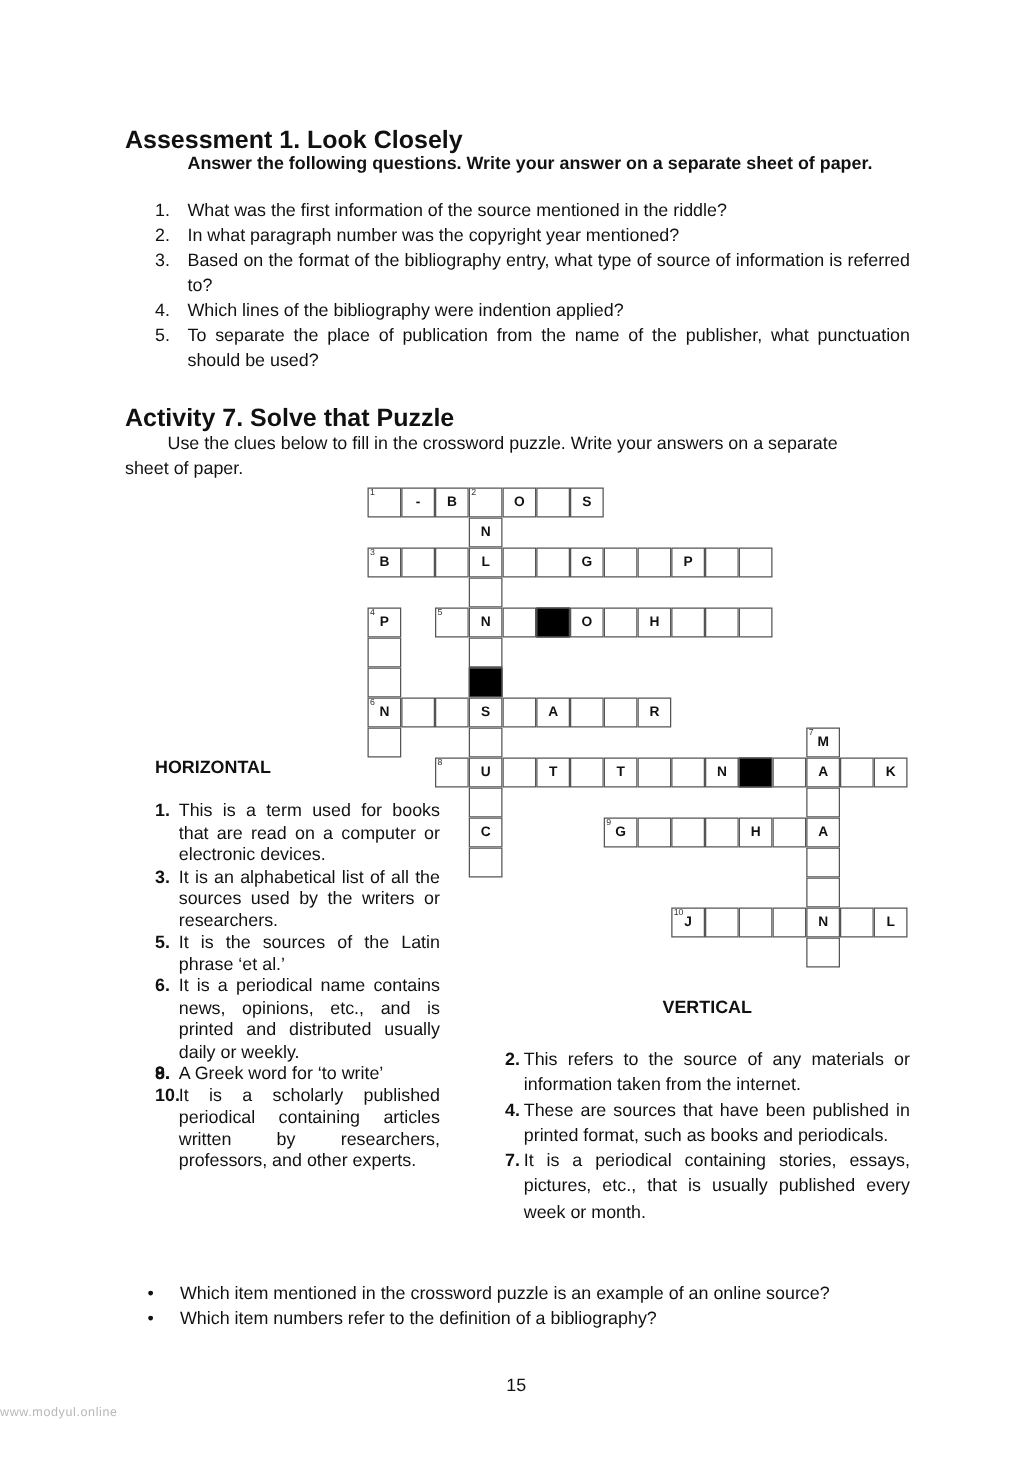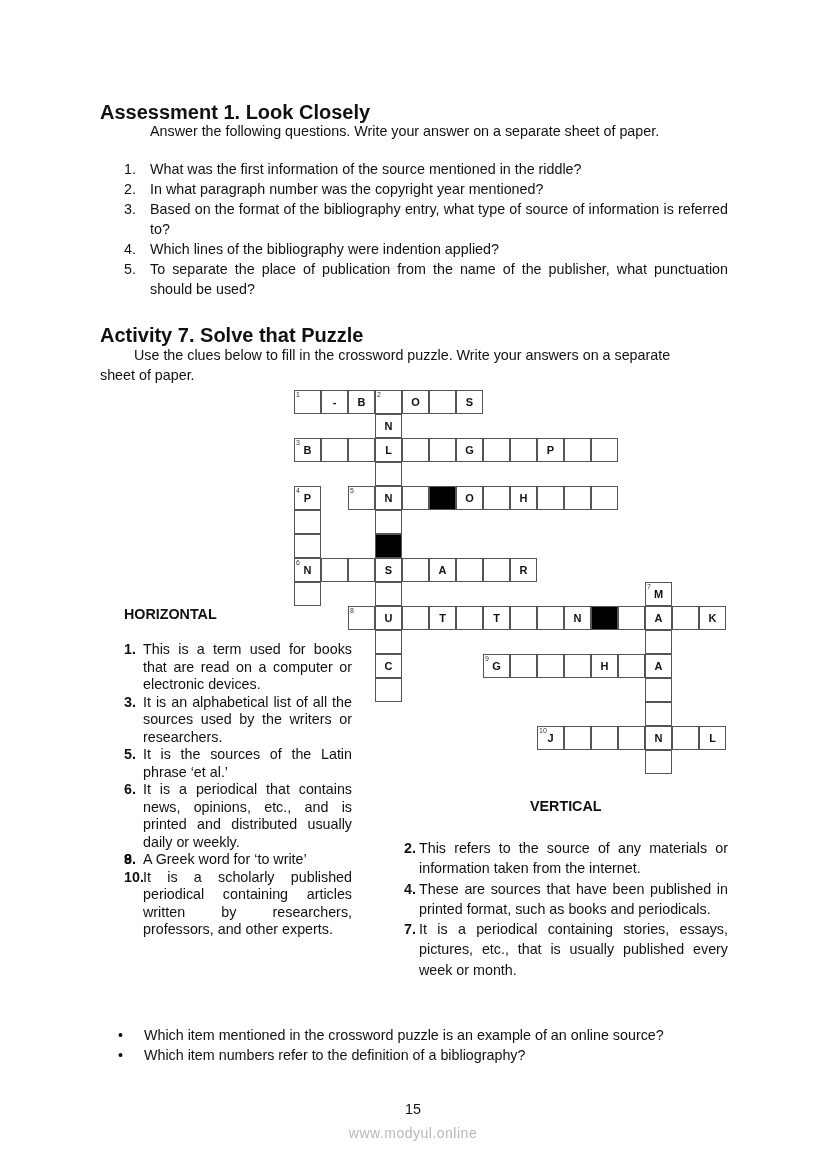--- a/index.html
+++ b/index.html
@@ -19,27 +19,27 @@
     .cell .cnum { position: absolute; left: 1px; top: 0px; font-size: 7px; font-weight: normal; color: #333; line-height: 8px; }
     .clue-title { font-weight: bold; font-size: 14.3px; }
     .clues { position: absolute; margin: 0; padding: 0; list-style: none; }
     .clues li { position: relative; padding-left: 19px; font-size: 14.3px; line-height: 17.5px; text-align: justify; text-align-last: left; }
     .clues li .cn { position: absolute; left: 0; top: 0; font-weight: bold; }
     .clues.vert li { line-height: 20.3px; }
     .bullets { position: absolute; left: 118px; top: 1025px; margin: 0; padding: 0; list-style: none; }
     .bullets li { position: relative; padding-left: 26px; font-size: 14.3px; line-height: 20px; }
     .bullets li .dot { position: absolute; left: 0; top: 0; }
     .pagenum { position: absolute; left: 0; width: 826px; top: 1101px; text-align: center; font-size: 14.3px; }
-    .watermark { position: absolute; left: 0; width: 826px; top: 1125px; text-align: center; font-size: 14px; color: #b8b8b8; letter-spacing: 0.5px; }
+    .watermark { position: absolute; left: 0; width: 826px; top: 1125px; font-size: 10px; color: #b8b8b8; letter-spacing: 0.5px; }
   </style>
 </head>
 <body>
 
 <div class="abs h1" style="left:100px; top:101px;">Assessment 1. Look Closely</div>
-<div class="abs p" style="left:150px; top:121px;">Answer the following questions. Write your answer on a separate sheet of paper.</div>
+<div class="abs p" style="left:150px; top:121px;font-weight:bold;">Answer the following questions. Write your answer on a separate sheet of paper.</div>
 
 <ol class="qlist" style="top:159px;">
   <li><span class="num">1.</span><span>What was the first information of the source mentioned in the riddle?</span></li>
   <li><span class="num">2.</span><span>In what paragraph number was the copyright year mentioned?</span></li>
   <li><span class="num">3.</span><span>Based on the format of the bibliography entry, what type of source of information is referred to?</span></li>
   <li><span class="num">4.</span><span>Which lines of the bibliography were indention applied?</span></li>
   <li><span class="num">5.</span><span>To separate the place of publication from the name of the publisher, what punctuation should be used?</span></li>
 </ol>
 
 <div class="abs h1" style="left:100px; top:324px;">Activity 7. Solve that Puzzle</div>
@@ -206,21 +206,21 @@
       <span>L</span>
     </div>
     <div class="cell" style="left: 645px; top: 750px;"></div>
   </div>
 
 <div class="abs clue-title" style="left:124px; top:606px;">HORIZONTAL</div>
 <ol class="clues" style="left:124px; top:641px; width:228px;">
   <li><span class="cn">1.</span><span>This is a term used for books that are read on a computer or electronic devices.</span></li>
   <li><span class="cn">3.</span><span>It is an alphabetical list of all the sources used by the writers or researchers.</span></li>
   <li><span class="cn">5.</span><span>It is the sources of the Latin phrase ‘et al.’</span></li>
-  <li><span class="cn">6.</span><span>It is a periodical that contains news, opinions, etc., and is printed and distributed usually daily or weekly.</span></li>
+  <li><span class="cn">6.</span><span>It is a periodical name contains news, opinions, etc., and is printed and distributed usually daily or weekly.</span></li>
   <li><span class="cn">8.</span></li>
   <li><span class="cn">9.</span><span>A Greek word for ‘to write’</span></li>
   <li><span class="cn">10.</span><span>It is a scholarly published periodical containing articles written by researchers, professors, and other experts.</span></li>
 </ol>
 
 <div class="abs clue-title" style="left:530px; top:798px;">VERTICAL</div>
 <ol class="clues vert" style="left:404px; top:838px; width:324px;">
   <li style="padding-left:15px;"><span class="cn">2.</span><span>This refers to the source of any materials or information taken from the internet.</span></li>
   <li style="padding-left:15px;"><span class="cn">4.</span><span>These are sources that have been published in printed format, such as books and periodicals.</span></li>
   <li style="padding-left:15px;"><span class="cn">7.</span><span>It is a periodical containing stories, essays, pictures, etc., that is usually published every week or month.</span></li>

